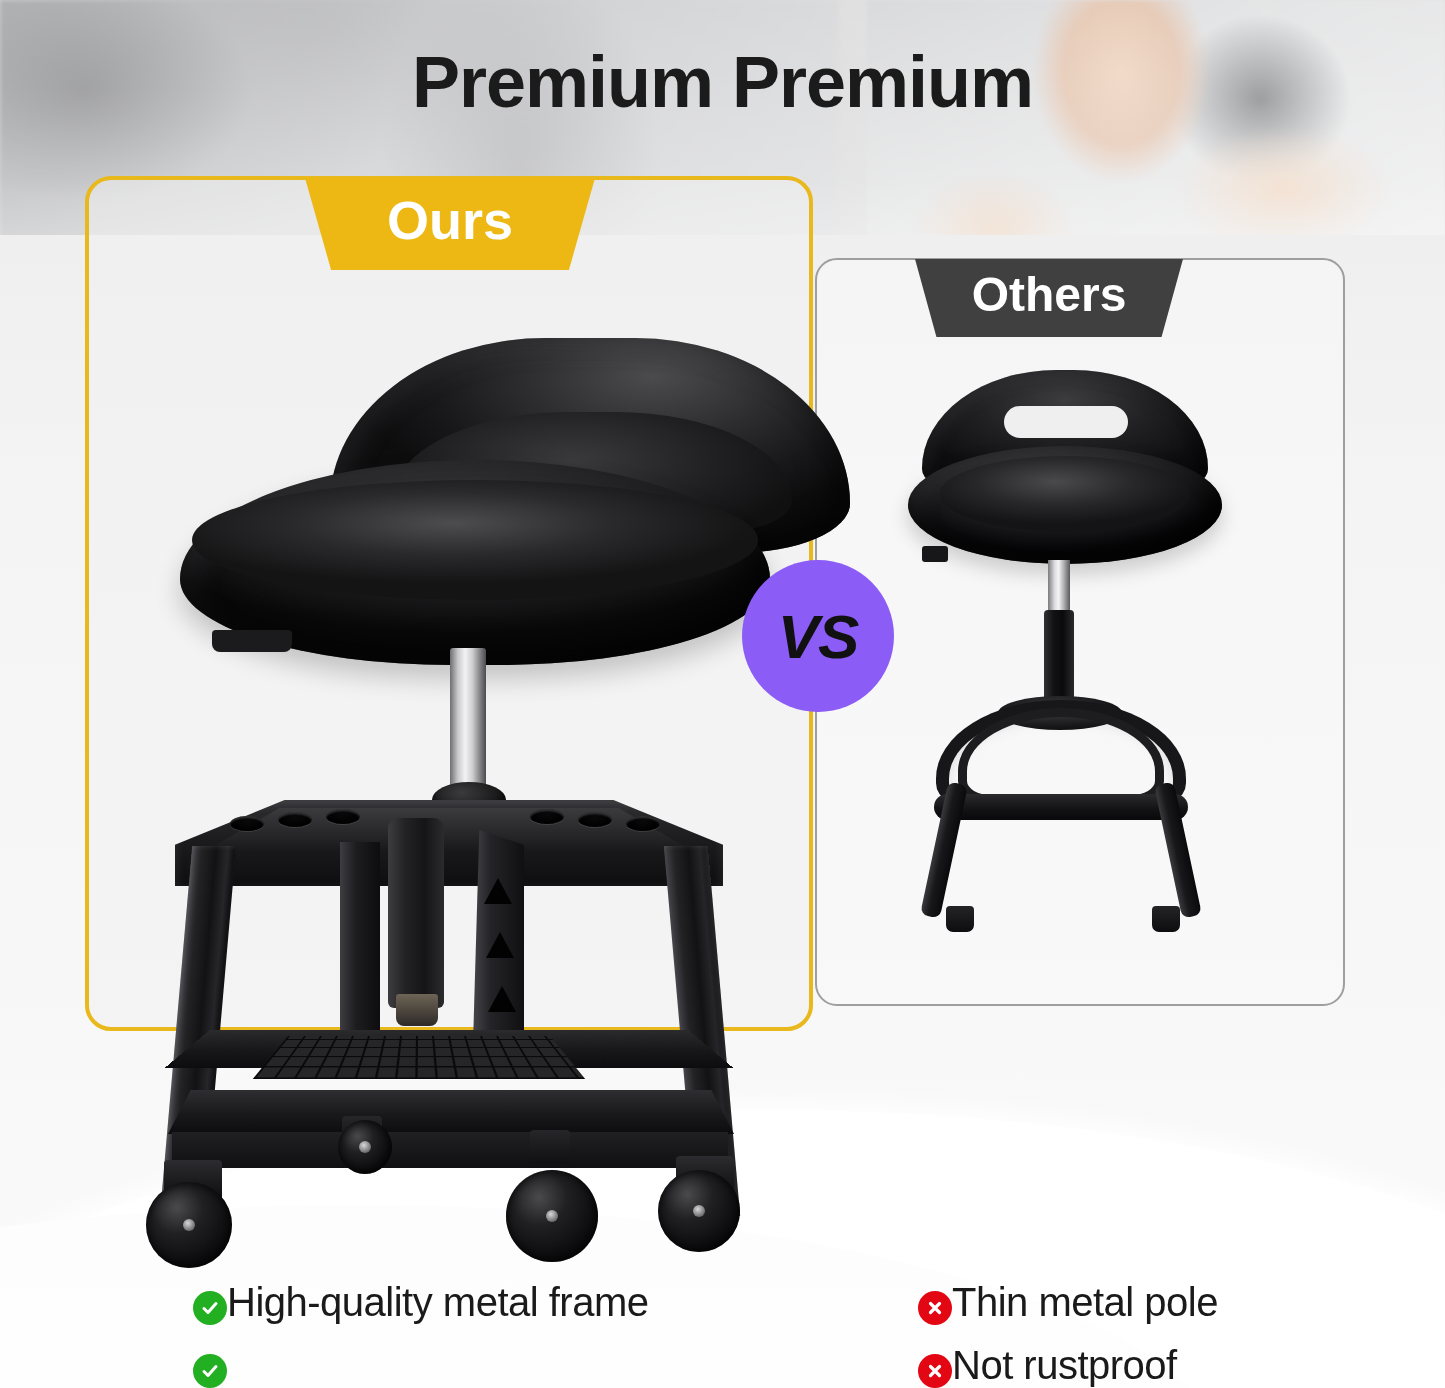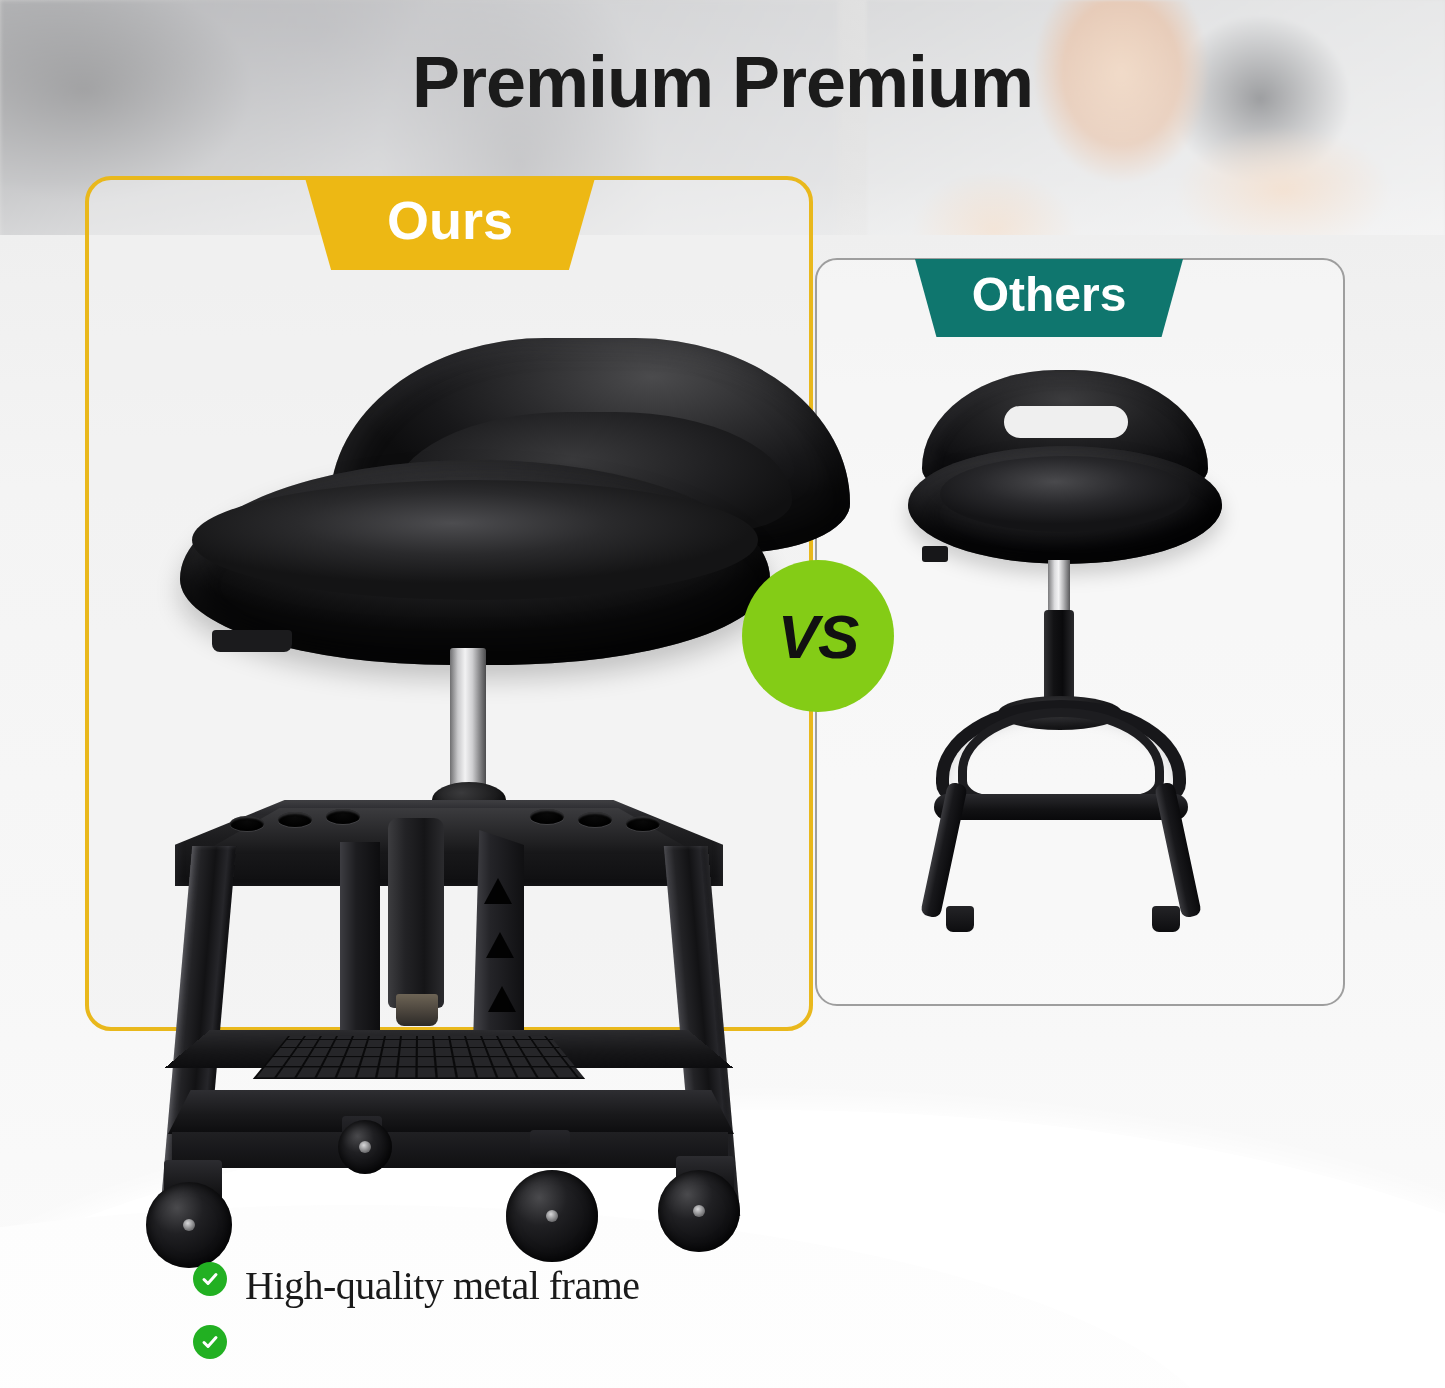--- a/index.html
+++ b/index.html
@@ -91,32 +91,32 @@
   }
   #ours-badge {
     left:305px; top:178px; width:290px; height:92px;
     background:#edb814;
     font-size:54px;
     clip-path: polygon(0% 0%, 100% 0%, 91% 100%, 9% 100%);
     border-bottom-left-radius:16px; border-bottom-right-radius:16px;
   }
   #others-badge {
     left:915px; top:259px; width:268px; height:78px;
-    background:#0f766e;
+    background:#404040;
     font-size:48px;
     clip-path: polygon(0% 0%, 100% 0%, 92% 100%, 8% 100%);
     border-bottom-left-radius:14px; border-bottom-right-radius:14px;
   }
   .badge span { transform:translateY(-4px); }
 
   
   #vs {
     position:absolute; left:742px; top:560px; width:152px; height:152px;
     border-radius:50%;
-    background:#84cc16;
+    background:#8b5cf6;
     z-index:10;
     display:flex; align-items:center; justify-content:center;
     font-size:62px; font-weight:bold; color:#111111;
     font-style:italic;
     letter-spacing:-1px;
   }
 
   
   #ours-product { position:absolute; left:120px; top:330px; width:660px; height:890px; z-index:5; }
 
@@ -334,23 +334,22 @@
   }
 
   
   #features {
     position:absolute; left:0; top:1262px; width:100%; height:126px; z-index:8;
   }
   .col { position:absolute; top:0; }
   .col-left  { left:193px; }
   .col-right { left:918px; }
   .feat {
-    display:flex; align-items:flex-start; gap:18px;
+    display:flex; align-items:flex-end; 
     height:63px;
-    font-family:Liberation Serif, serif;
   }
   .feat-text {
     font-size:40px; color:#1a1a1a; font-weight:normal;
     letter-spacing:-.5px; white-space:nowrap;
   }
   .icon-circle {
     width:34px; height:34px; border-radius:50%;
     flex:0 0 34px;
     display:flex; align-items:center; justify-content:center;
     position:relative;
@@ -476,14 +475,32 @@
     </div>
     <div class="feat">
       <span class="icon-circle icon-check">
         <svg width="20" height="20" viewBox="0 0 20 20">
             <path d="M4 10.5 L8 14.5 L16 5.5" stroke="#ffffff" stroke-width="3" fill="none" stroke-linecap="round" stroke-linejoin="round"></path>
           </svg>
       </span>
     </div>
   </div>
 
+  <div class="col col-right">
+    <div class="feat">
+      <span class="icon-circle icon-x">
+        <svg width="18" height="18" viewBox="0 0 18 18">
+            <path d="M4.5 4.5 L13.5 13.5 M13.5 4.5 L4.5 13.5" stroke="#ffffff" stroke-width="3.2" stroke-linecap="round"></path>
+          </svg>
+      </span>
+      <span class="feat-text">Thin metal pole</span>
+    </div>
+    <div class="feat">
+      <span class="icon-circle icon-x">
+        <svg width="18" height="18" viewBox="0 0 18 18">
+            <path d="M4.5 4.5 L13.5 13.5 M13.5 4.5 L4.5 13.5" stroke="#ffffff" stroke-width="3.2" stroke-linecap="round"></path>
+          </svg>
+      </span>
+      <span class="feat-text">Not rustproof</span>
+    </div>
+  </div>
 
 </div>
 
 </body></html>

